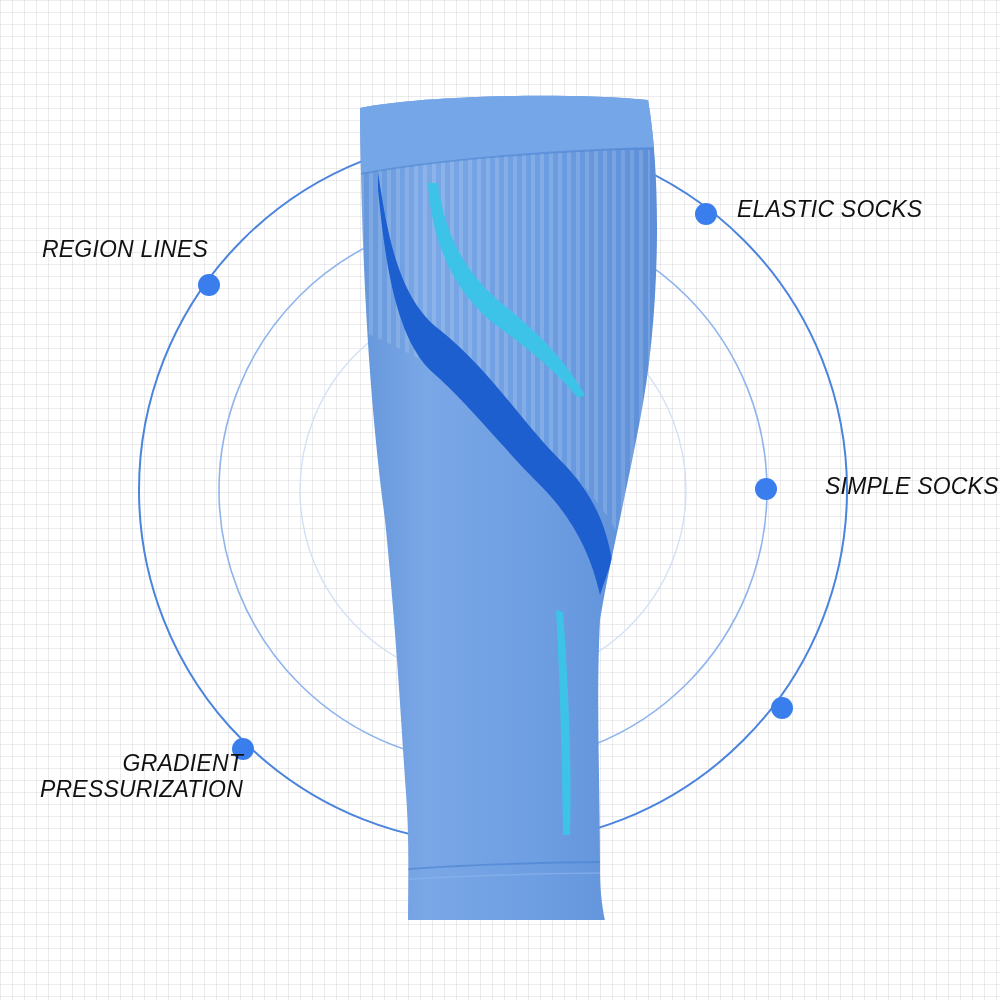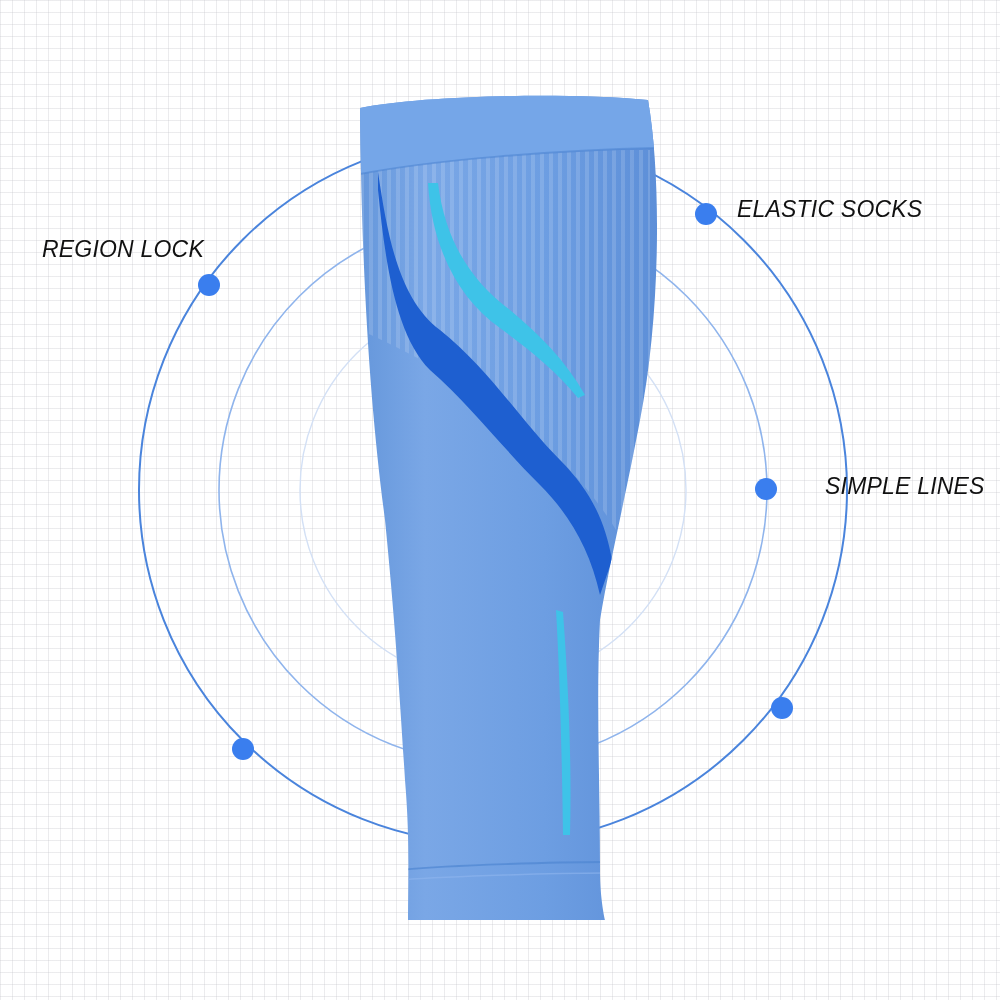--- a/index.html
+++ b/index.html
@@ -84,26 +84,30 @@
     </g>
 
     <circle cx="209" cy="285" r="11" fill="#3a7eee"></circle>
     <circle cx="706" cy="214" r="11" fill="#3a7eee"></circle>
     <circle cx="766" cy="489" r="11" fill="#3a7eee"></circle>
     <circle cx="243" cy="749" r="11" fill="#3a7eee"></circle>
     <circle cx="782" cy="708" r="11" fill="#3a7eee"></circle>
   </svg>
 
   <div class="label" style="left:42px; top:236px;">
-    <span>REGION LOCK</span>
+    <span>REGION LINES</span>
   </div>
 
   <div class="label" style="left:737px; top:196px;">
     <span>ELASTIC SOCKS</span>
   </div>
 
   <div class="label" style="left:825px; top:473px;">
-    <span>SIMPLE LINES</span>
+    <span>SIMPLE SOCKS</span>
   </div>
 
+  <div class="label" style="left:40px; top:750px;">
+    <span>GRADIENT</span>
+    <span>PRESSURIZATION</span>
+  </div>
 
 
 </div>
 
 </body></html>

